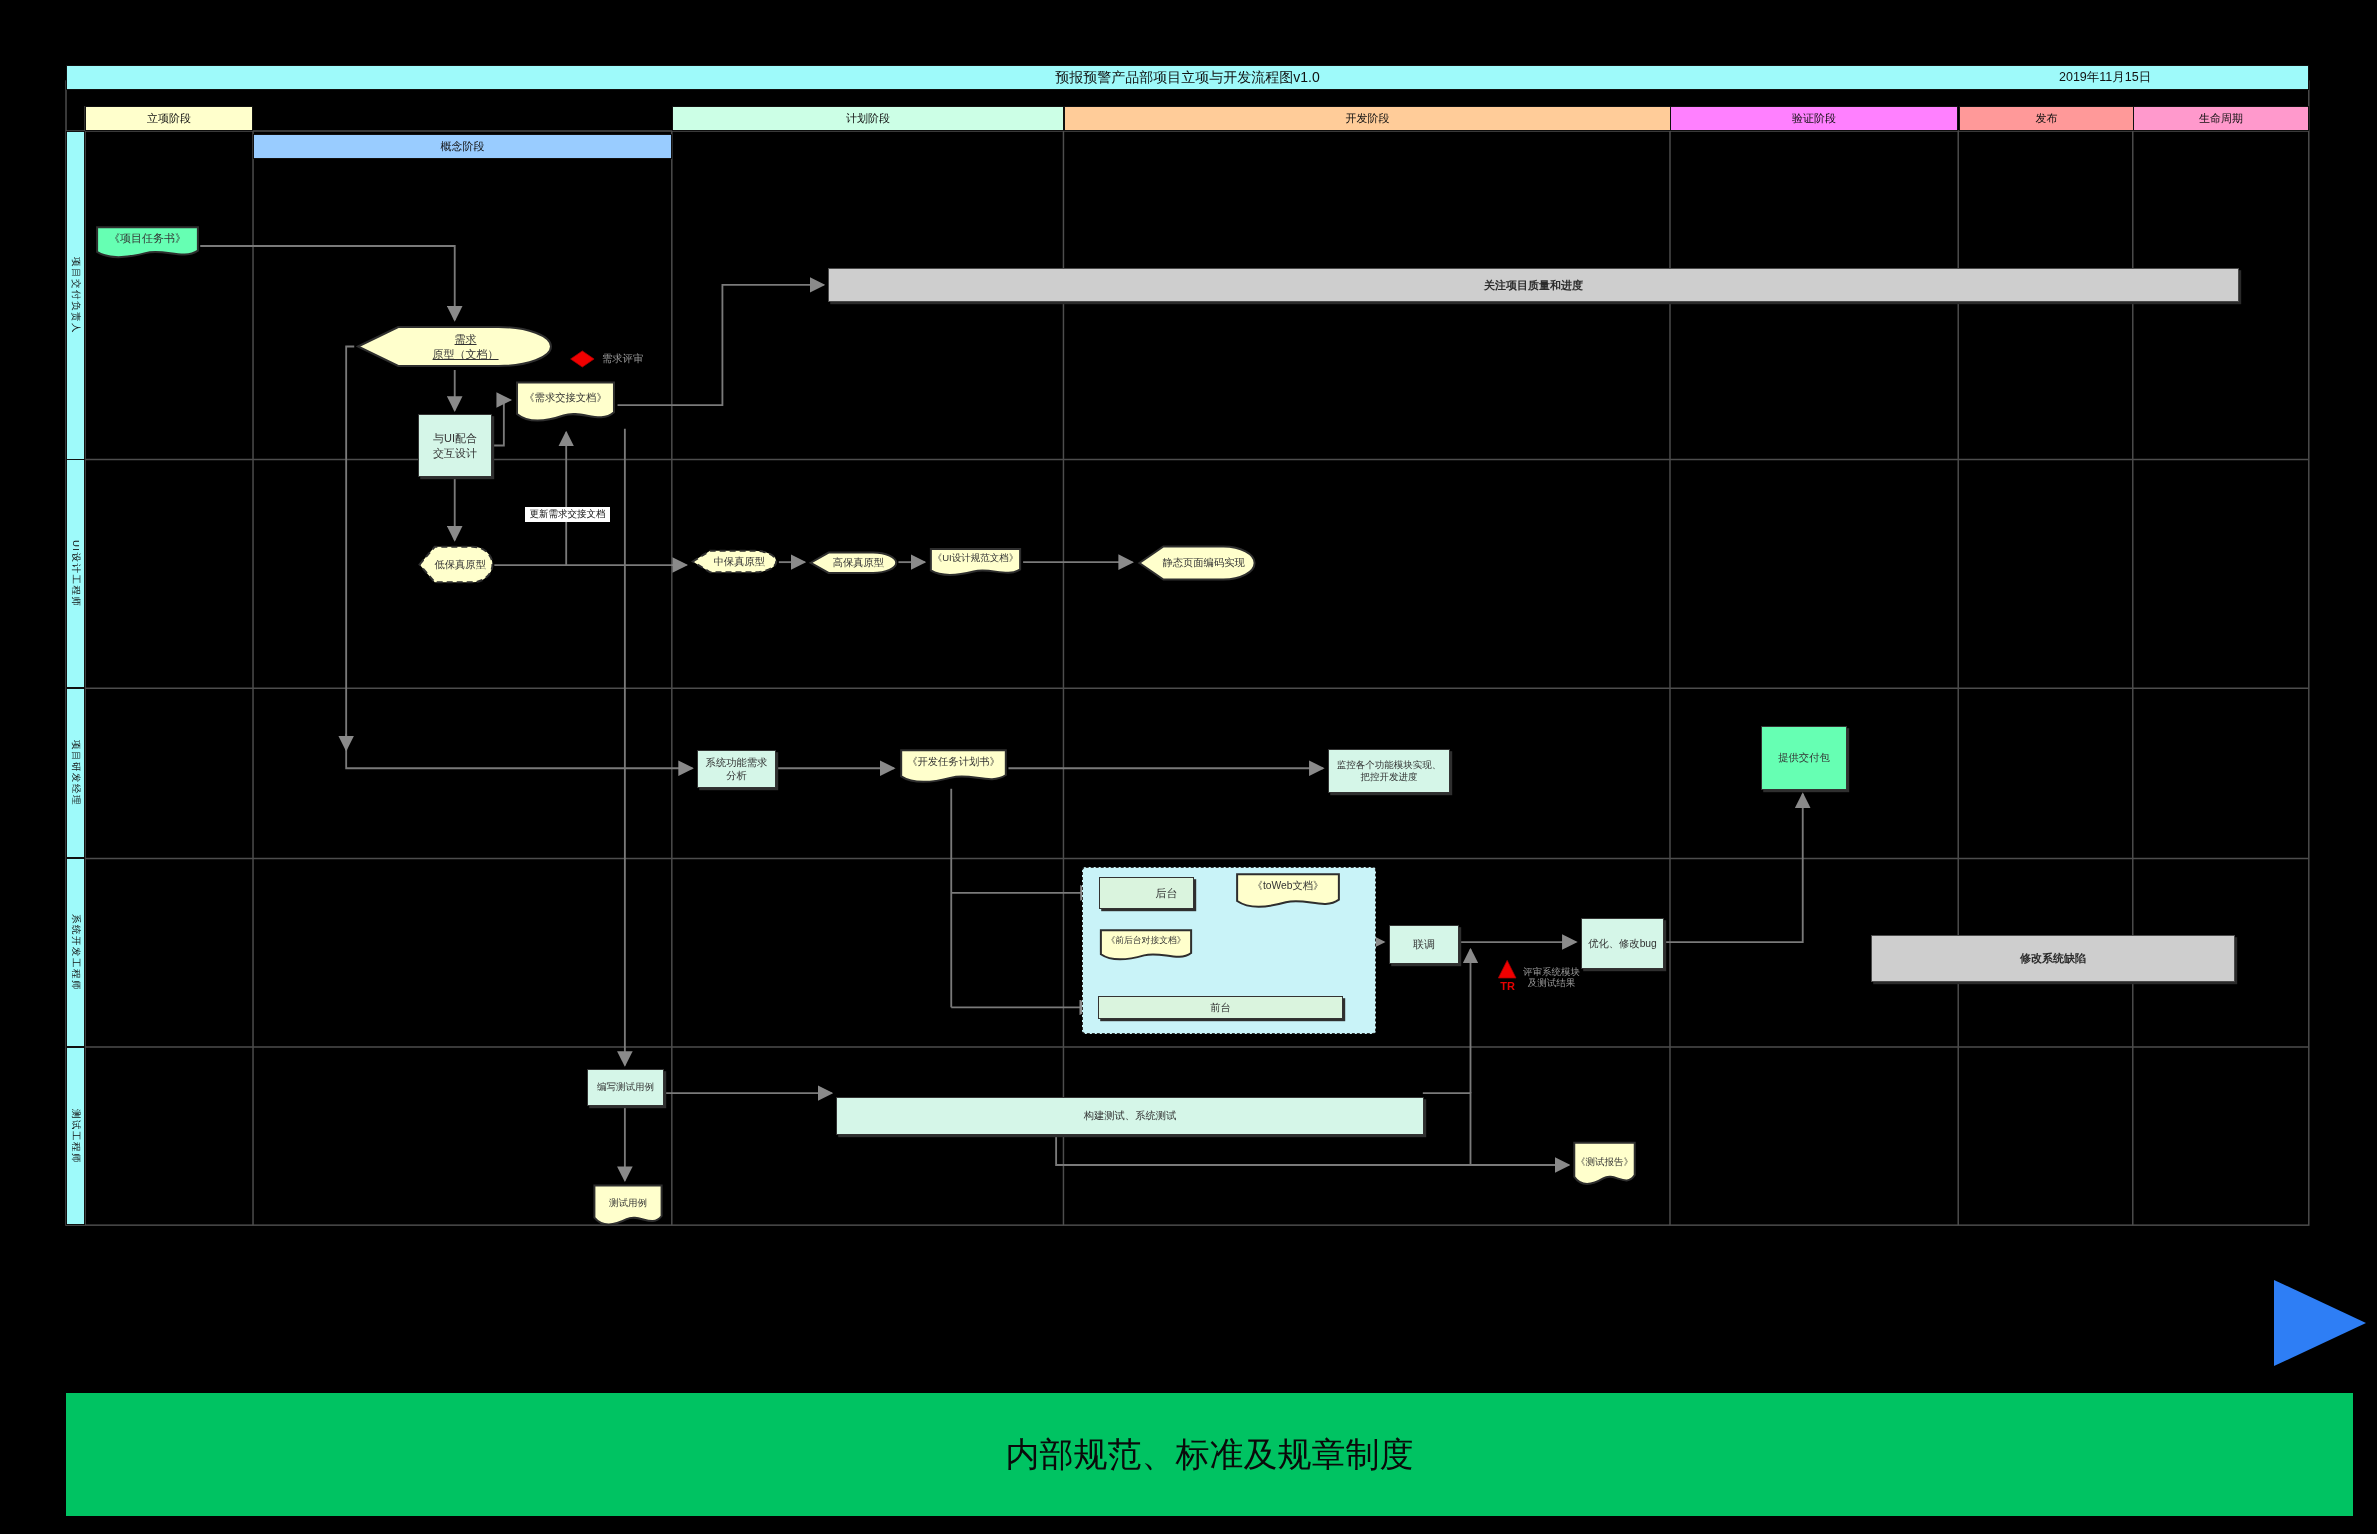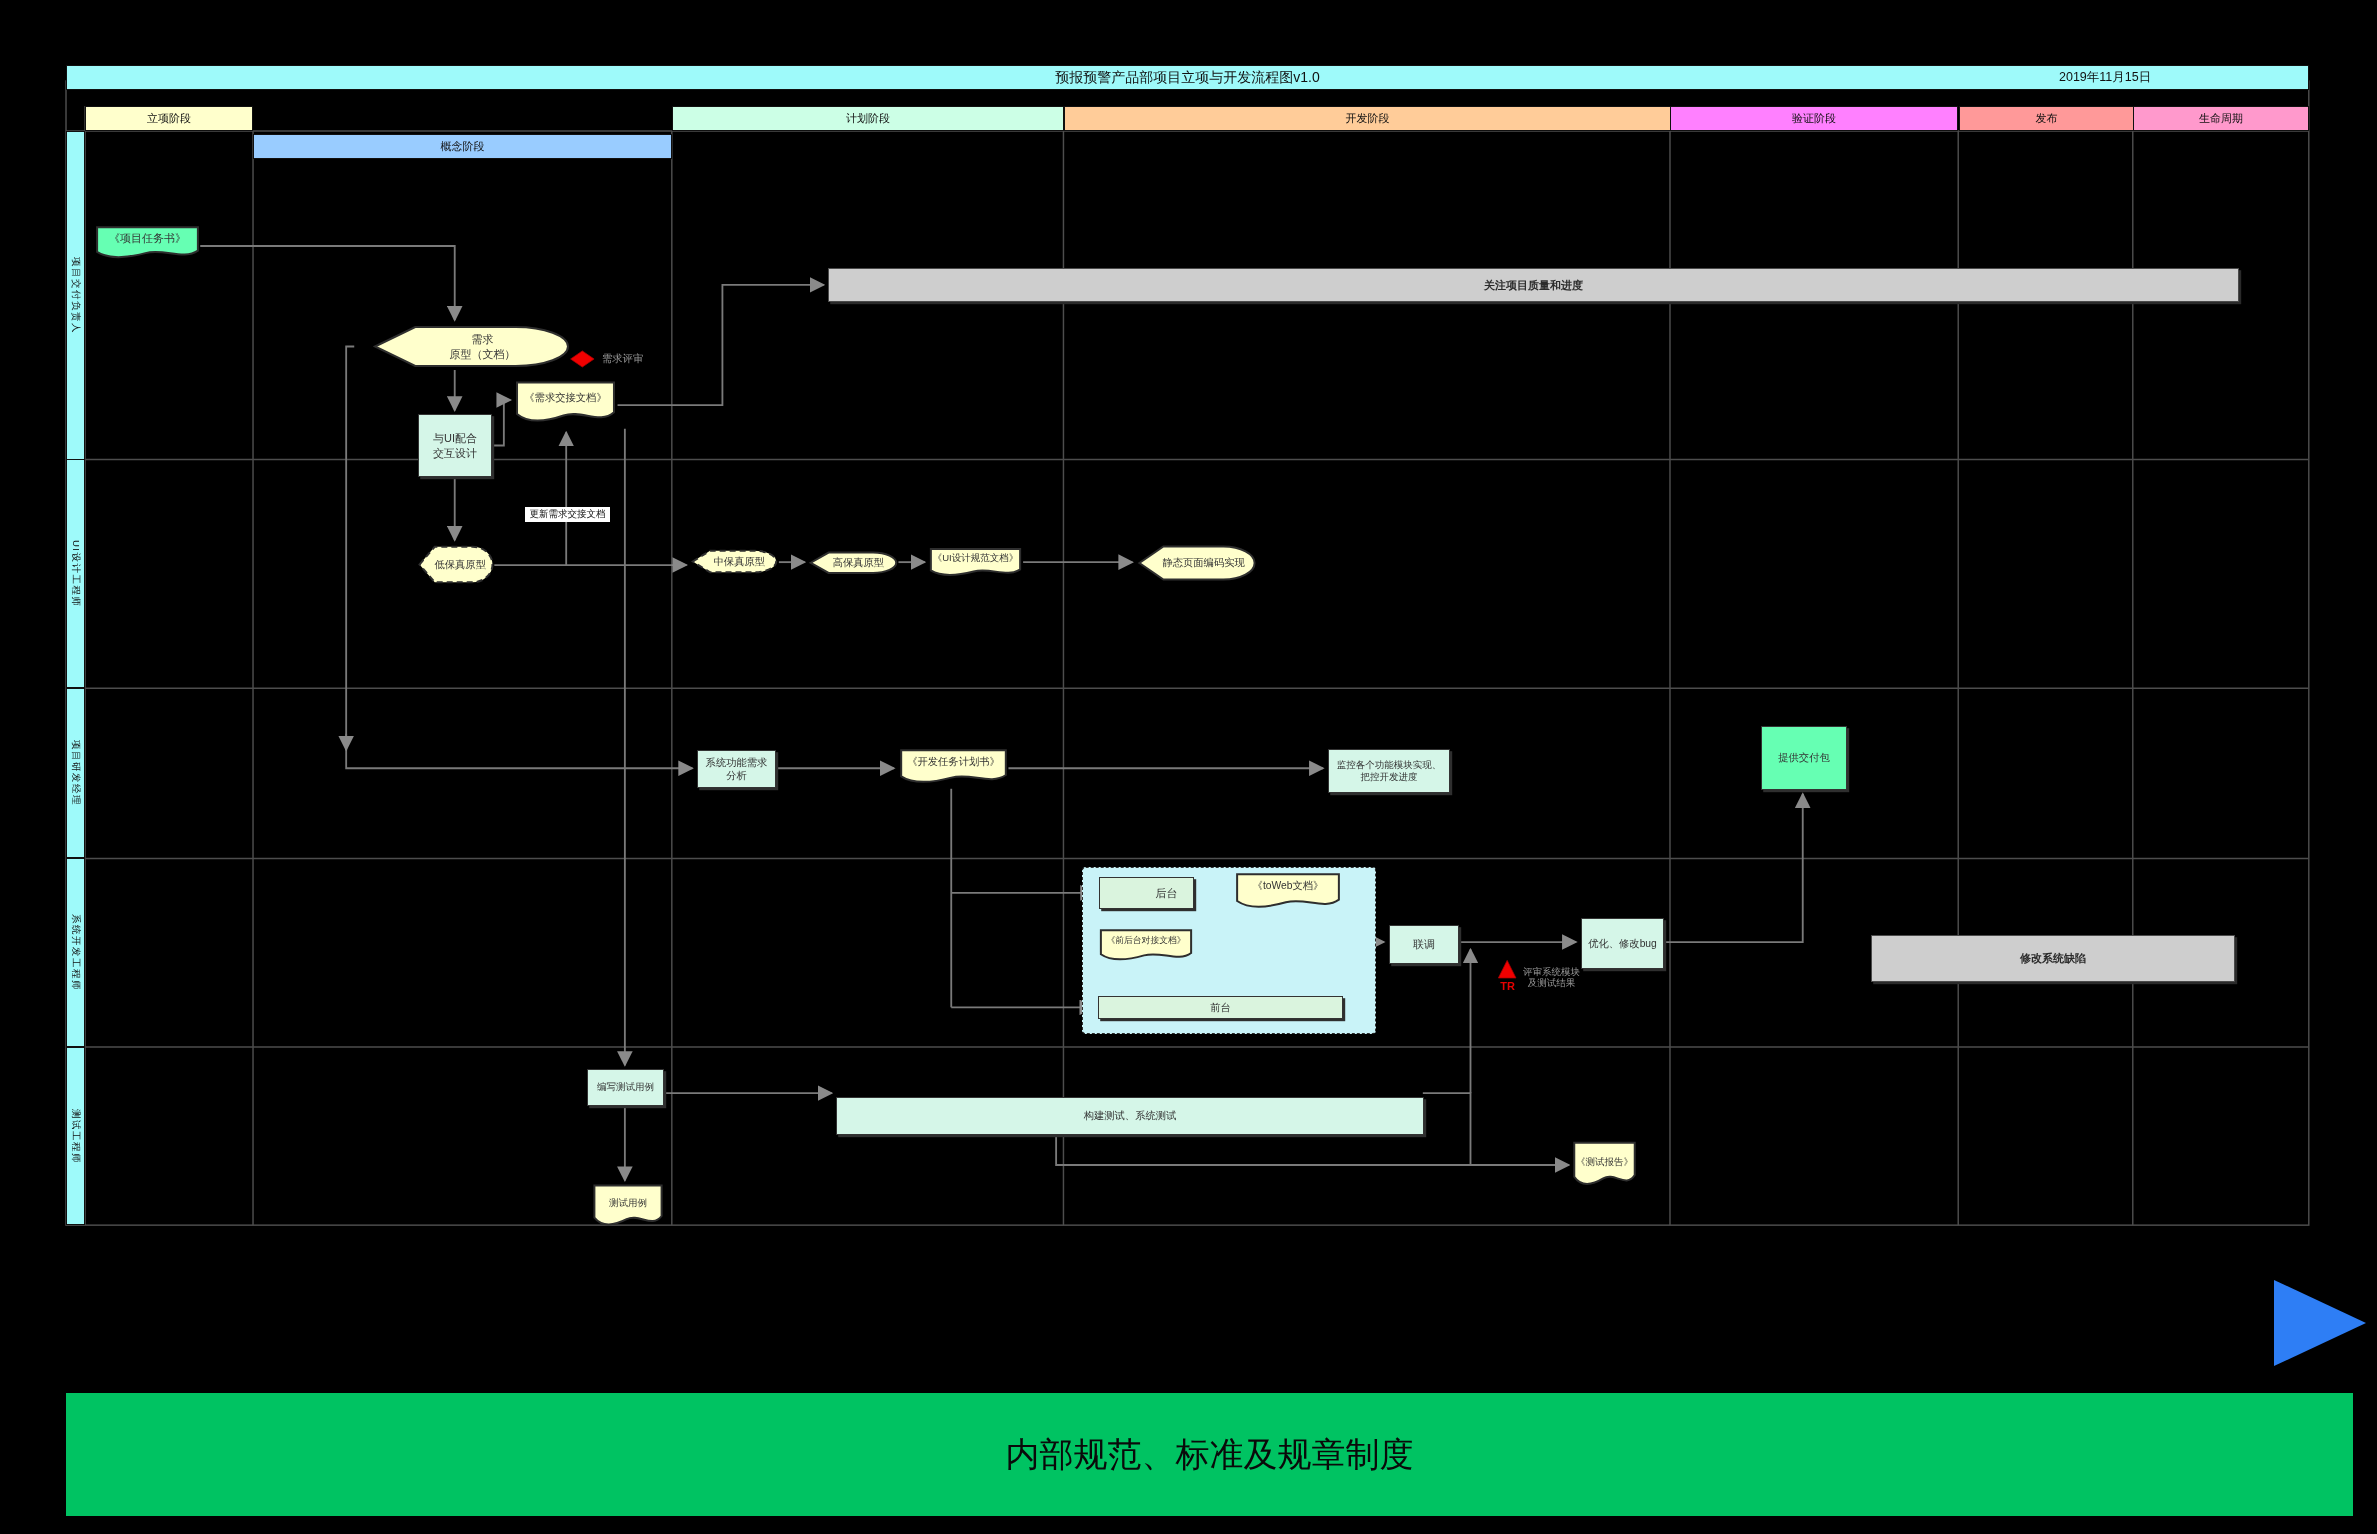--- a/index.html
+++ b/index.html
@@ -157,21 +157,21 @@
 
   <div class="node shape doc" style="left:95px;top:226px;width:105px;height:37px;">
     <svg viewBox="0 0 100 60" preserveAspectRatio="none">
         <path d="M2,2 H98 V40 C84,56 66,36 48,44 C30,52 13,54 2,42 Z" fill="#66ffb3" stroke="#2e2e2e" stroke-width="2" vector-effect="non-scaling-stroke"></path>
       </svg>
     <span>《项目任务书》</span>
   </div>
 
   <div class="node graybar" style="left:828px;top:268px;width:1411px;height:34px;"><span>关注项目质量和进度</span></div>
 
-  <div class="node shape larrow" style="left:371px;top:324px;width:201px;height:45px;">
+  <div class="node shape larrow" style="left:354px;top:324px;width:201px;height:45px;text-decoration:underline;">
     <svg viewBox="0 0 100 60" preserveAspectRatio="none">
         <path d="M2,30 L22,4 H72 A26,26 0 0 1 72,56 H22 Z" fill="#ffffcc" stroke="#2e2e2e" stroke-width="2" vector-effect="non-scaling-stroke"></path>
       </svg>
     <span>需求
 原型（文档）</span>
   </div>
 
   <div class="node shape doc" style="left:515px;top:381px;width:101px;height:47px;">
     <svg viewBox="0 0 100 60" preserveAspectRatio="none">
         <path d="M2,2 H98 V40 C84,56 66,36 48,44 C30,52 13,54 2,42 Z" fill="#ffffcc" stroke="#2e2e2e" stroke-width="2" vector-effect="non-scaling-stroke"></path>

